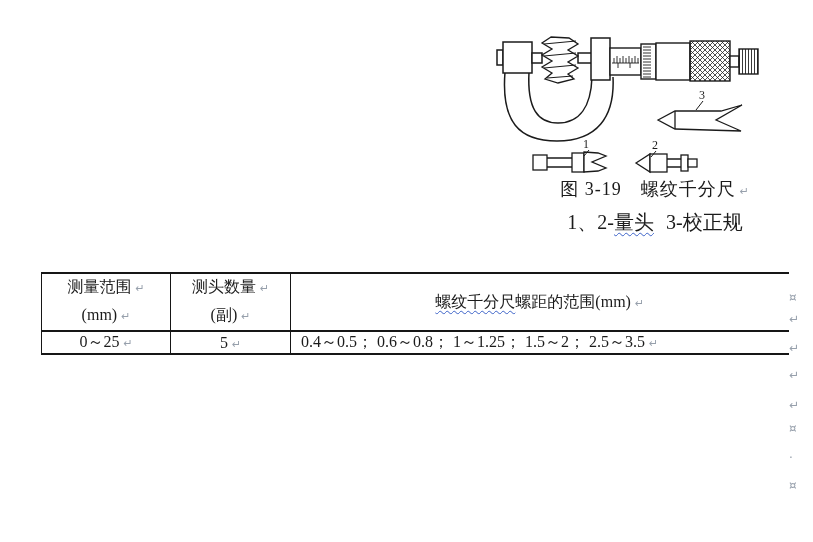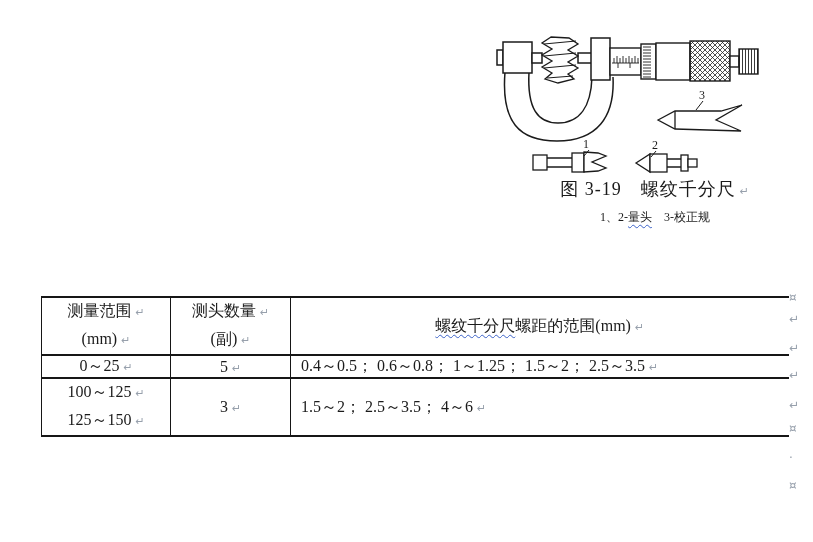--- a/index.html
+++ b/index.html
@@ -7,41 +7,41 @@
     position:relative;width:813px;height:542px;background:#ffffff;overflow:hidden;
     font-family:"Liberation Serif","DejaVu Serif",serif;color:#1b1b1b;
   }
   .fig-svg{position:absolute;left:488px;top:15px;}
   .fig-caption{
     position:absolute;left:500px;top:177px;width:310px;text-align:center;
     font-size:18px;letter-spacing:1px;white-space:nowrap;
   }
   .fig-legend{
     position:absolute;left:500px;top:209px;width:310px;text-align:center;
-    font-size:12px;white-space:nowrap;
+    font-size:20px;white-space:nowrap;
   }
   .legend-suffix{margin-left:12px;}
   .tbl-title{
     position:absolute;left:41px;top:237px;width:747px;text-align:center;
     font-size:19px;letter-spacing:1px;white-space:nowrap;
   }
   .wavy{
     text-decoration-line:underline;text-decoration-style:wavy;
     text-decoration-color:#3c63c8;text-decoration-thickness:1px;
     text-underline-offset:3px;
   }
   .pm{
     font-family:"DejaVu Sans","Liberation Sans",sans-serif;
     color:#97a0ac;font-size:11px;margin-left:4px;
   }
   .doc-table{
     position:absolute;left:41px;top:272px;width:747px;
     border-collapse:collapse;table-layout:fixed;
     border-top:2px solid #161616;border-left:1px solid #161616;
-    font-size:16px;color:#1b1b1b;margin-top:24px;
+    font-size:16px;color:#1b1b1b;
   }
   .doc-table tr{border-bottom:2px solid #161616;}
   .doc-table td{vertical-align:middle;padding:0;}
   .doc-table td + td{border-left:1px solid #161616;}
   .c-center{text-align:center;}
   .c-pitch{text-align:left;padding-left:10px !important;}
   .cell-line{line-height:26px;white-space:nowrap;}
   .row-end-marks span{
     position:absolute;left:789px;
     font-family:"DejaVu Sans","Liberation Sans",sans-serif;
@@ -163,28 +163,20 @@
       </tr>
 
       <tr style="height:19px;">
         <td class="c-center"><span>0～25</span><span class="pm">↵</span></td>
         <td class="c-center"><span>5</span><span class="pm">↵</span></td>
         <td class="c-pitch"><span>0.4～0.5； 0.6～0.8； 1～1.25； 1.5～2； 2.5～3.5</span><span class="pm">↵</span></td>
       </tr>
 
 
 
-      <tr style="height:54px;">
-        <td class="c-center">
-          <div class="cell-line"><span>100～125</span><span class="pm">↵</span></div>
-          <div class="cell-line"><span>125～150</span><span class="pm">↵</span></div>
-        </td>
-        <td class="c-center"><span>3</span><span class="pm">↵</span></td>
-        <td class="c-pitch"><span>1.5～2； 2.5～3.5； 4～6</span><span class="pm">↵</span></td>
-      </tr>
     </tbody>
   </table>
 
   <div class="row-end-marks">
     <span style="top:290px;">¤</span>
     <span style="top:312px;">↵</span>
     <span style="top:341px;">↵</span>
     <span style="top:368px;">↵</span>
     <span style="top:398px;">↵</span>
     <span style="top:421px;">¤</span>

